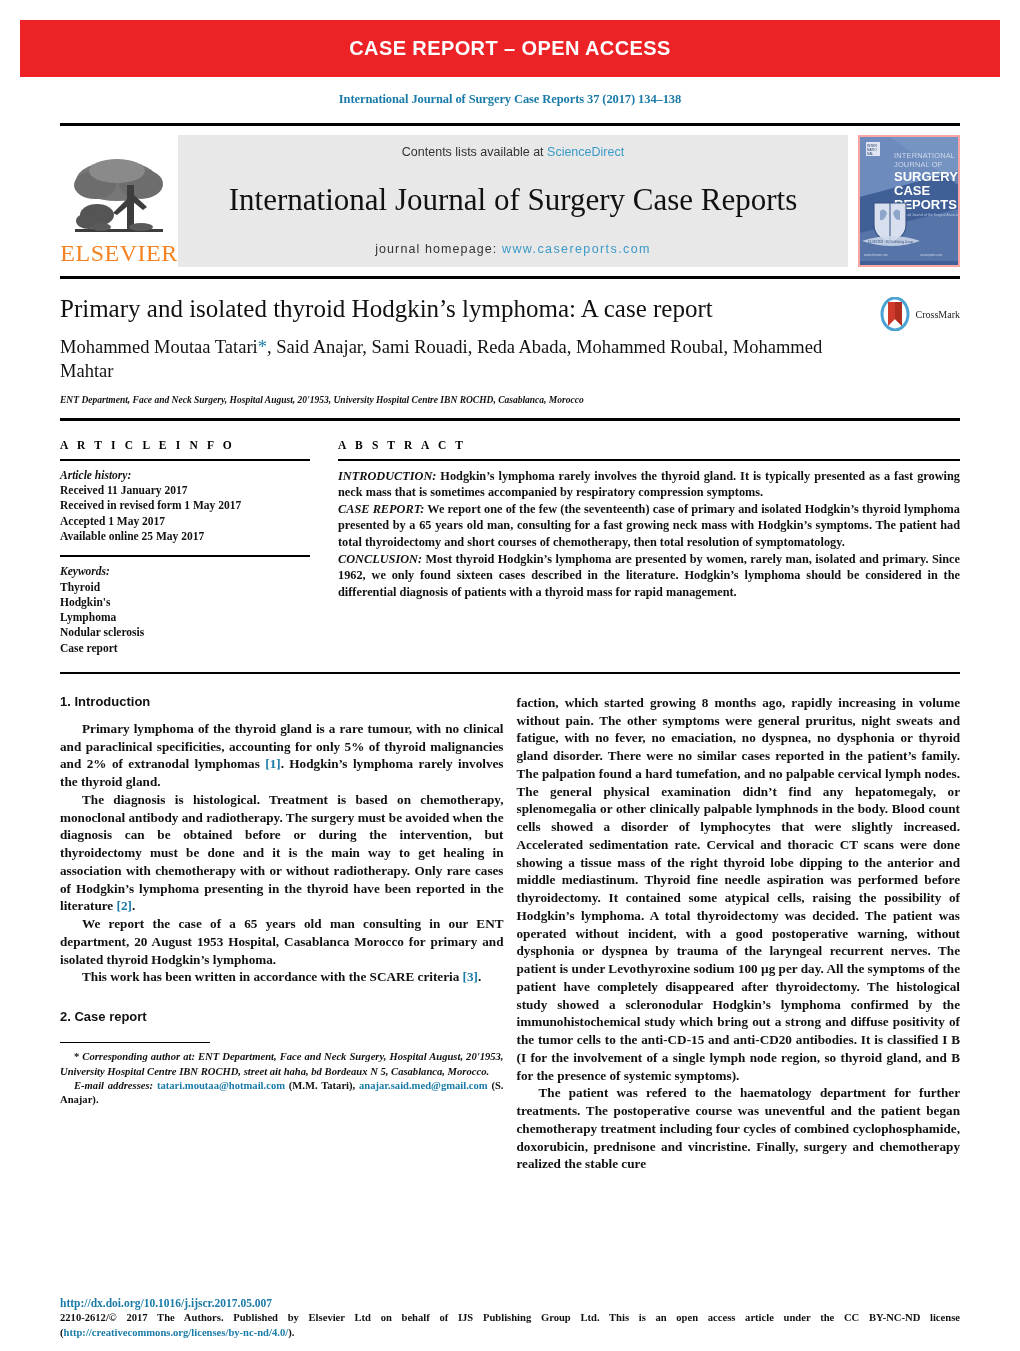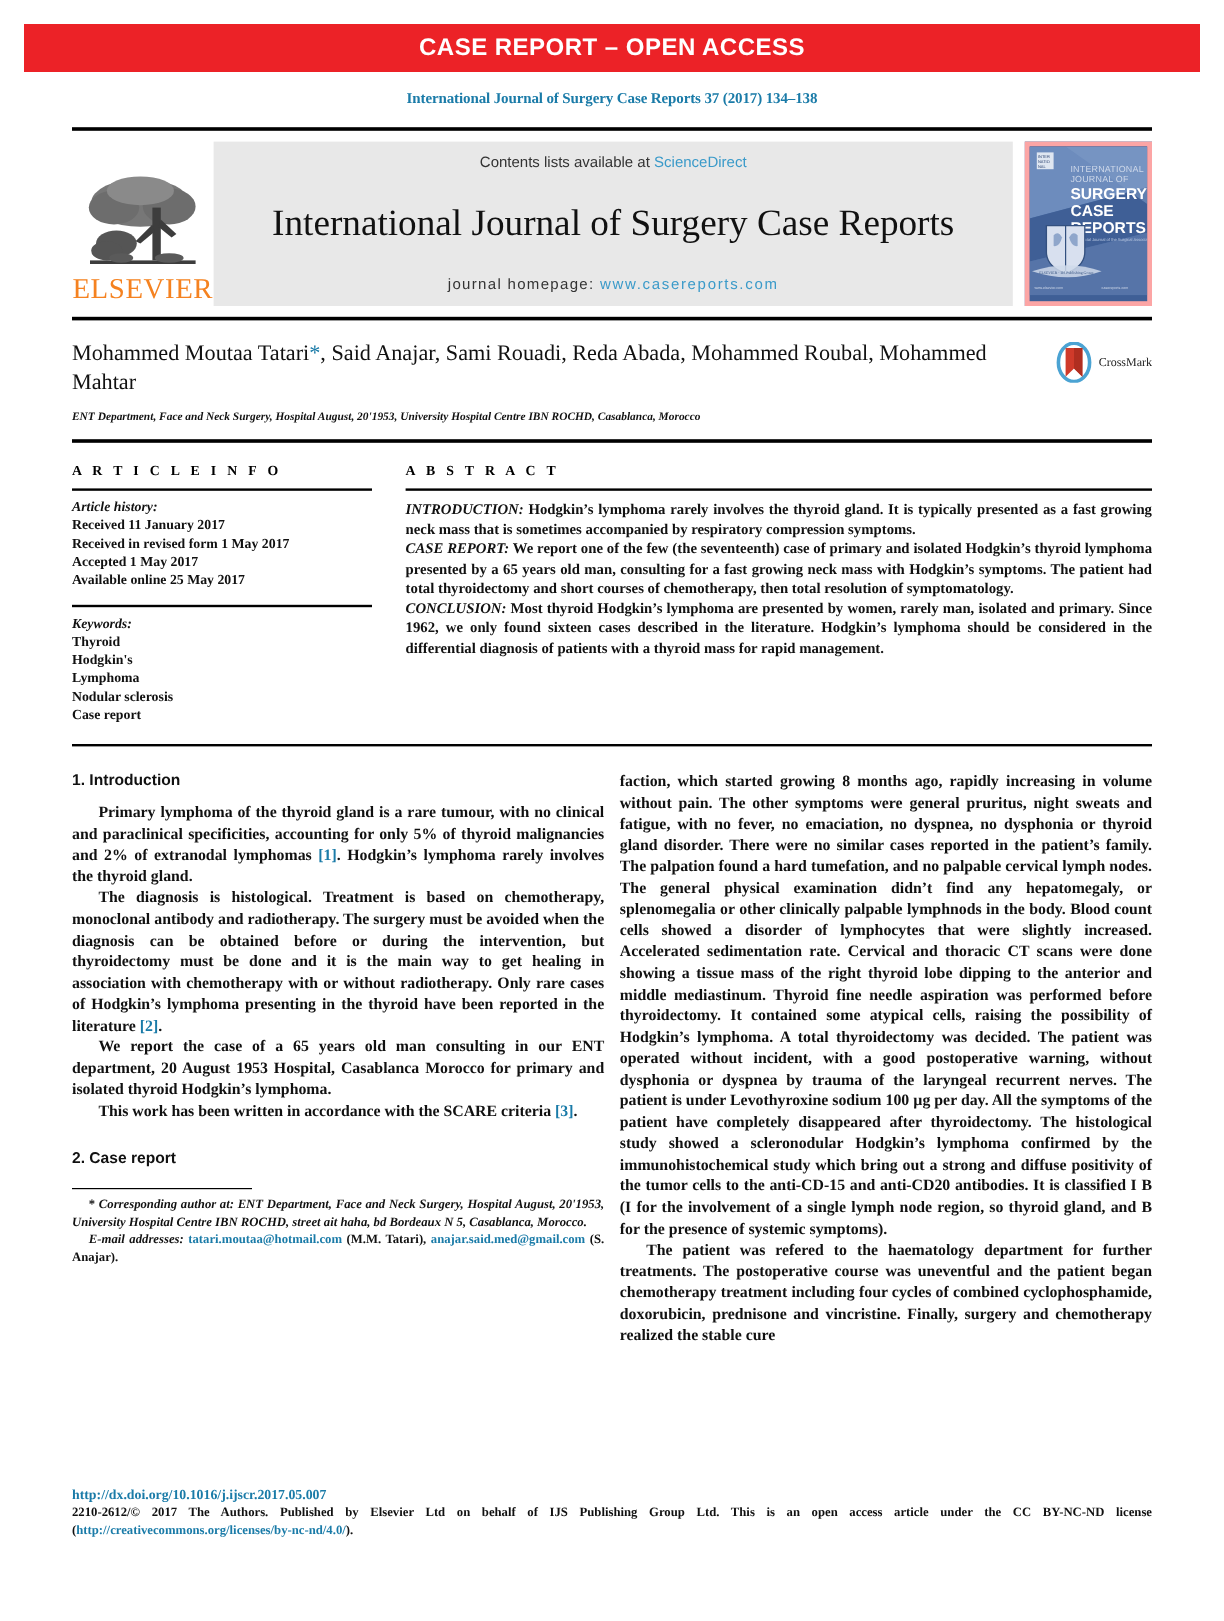--- a/index.html
+++ b/index.html
@@ -12,21 +12,21 @@
     height: 1351px;
     font-family: "Liberation Serif", serif;
     color: #000000;
     position: relative;
     overflow: hidden;
   }
 
   
   .banner {
     background: #ec2227;
-    height: 40px;
+    height: 57px;
     margin: 20px 20px 0 20px;
     display: flex;
     align-items: center;
     justify-content: center;
   }
   .banner-text {
     color: #ffffff;
     font-family: "Liberation Sans", sans-serif;
     font-weight: bold;
     font-size: 20px;
@@ -98,21 +98,21 @@
     font-family: "Liberation Sans", sans-serif;
     font-size: 12.5px;
     color: #333;
     letter-spacing: 1.1px;
   }
   .homepage-line .hp-url { color: #3a9ac9; letter-spacing: 1.4px; text-align: right;}
   .cover-thumb {
     flex: 0 0 98px;
     width: 98px;
     margin-left: 10px;
-    border: 4px solid #fca5a5;
+    border: 2px solid #fca5a5;
     background: #3f5f96;
     position: relative;
     overflow: hidden;
   }
 
   .masthead-rule {
     margin: 9px 60px 0 60px;
     border-top: 3px solid #000;
   }
 
@@ -257,21 +257,21 @@
     color: #111;
   }
   .footnotes .fn-indent { text-indent: 14px; display:block; }
   .footnotes .it { font-style: italic; }
 
   
   .bottom-block {
     position: absolute;
     left: 60px;
     right: 60px;
-    top: 1240px;
+    top: 1297px;
   }
   .doi-line {
     font-family: "Liberation Serif", serif;
     font-size: 11.5px;
     font-weight: bold;
     color: #1a7ba8;
   }
   .copyright-line {
     font-family: "Liberation Serif", serif;
     font-size: 10.6px;
@@ -366,20 +366,21 @@
 
   <div class="crossmark">
     <svg width="34" height="34" viewBox="0 0 34 34">
       <ellipse cx="17" cy="17" rx="13" ry="16" fill="#ffffff" stroke="#4ba3d3" stroke-width="3"></ellipse>
       <path d="M10 5 h14 v24 l-7 -7 l-7 7 z" fill="#d03a2a"></path>
       <path d="M17 5 h7 v24 l-7 -7 z" fill="#b02e20"></path>
     </svg>
     <span class="crossmark-label">CrossMark</span>
   </div>
 
+  <h1 class="paper-title">Primary and isolated thyroid Hodgkin’s lymphoma: A case report</h1>
 
   <div class="authors">
     <span>Mohammed Moutaa Tatari</span><span class="star">*</span><span>, Said Anajar, Sami Rouadi, Reda Abada, Mohammed Roubal,</span>
     <span>Mohammed Mahtar</span>
   </div>
 
   <div class="affiliation">ENT Department, Face and Neck Surgery, Hospital August, 20'1953, University Hospital Centre IBN ROCHD, Casablanca, Morocco</div>
 </div>
 
 <div class="title-rule"></div>

